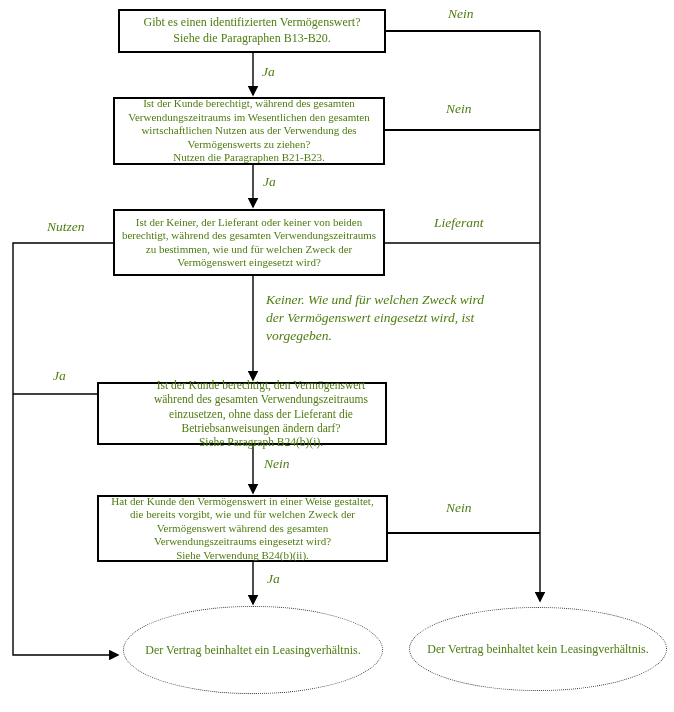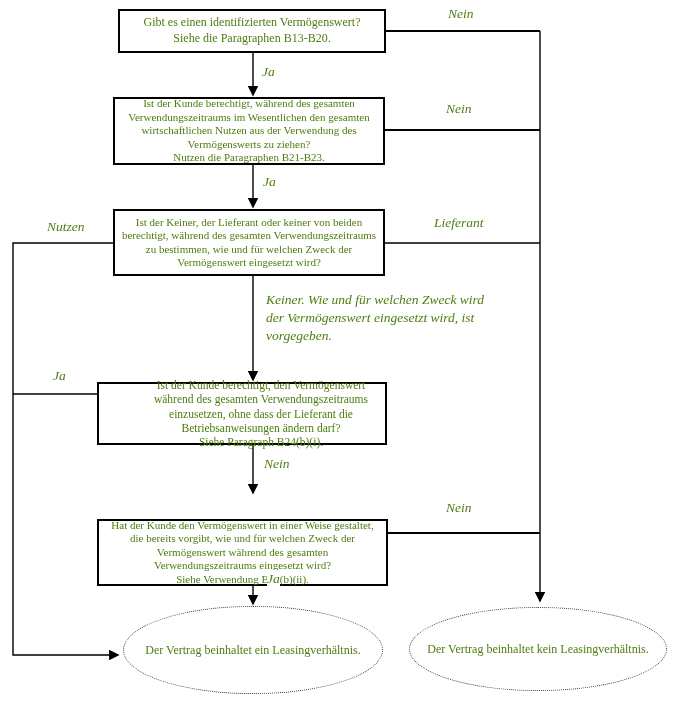--- a/index.html
+++ b/index.html
@@ -20,21 +20,21 @@
     display:flex;flex-direction:column;justify-content:center;
     text-align:center;
     font-size:11px;line-height:1.22;
     padding:2px 6px;
   }
   .qbox .q, .qbox .ref{display:block;}
   #box-1{left:118px;top:9px;width:268px;height:44px;font-size:12px;line-height:1.3;}
   #box-2{left:113px;top:97px;width:272px;height:68px;}
   #box-3{left:113px;top:209px;width:272px;height:67px;}
   #box-4{left:97px;top:382px;width:290px;height:63px;font-size:11.5px;padding-left:44px;}
-  #box-5{left:97px;top:495px;width:291px;height:67px;margin-top:24px;}
+  #box-5{left:97px;top:495px;width:291px;height:67px;}
   .terminal{
     position:absolute;
     box-sizing:border-box;
     border:1.4px dotted #3a3a3a;
     border-radius:50%;
     background:#fff;
     display:flex;align-items:center;justify-content:center;
     text-align:center;
     font-size:12px;
     white-space:nowrap;

